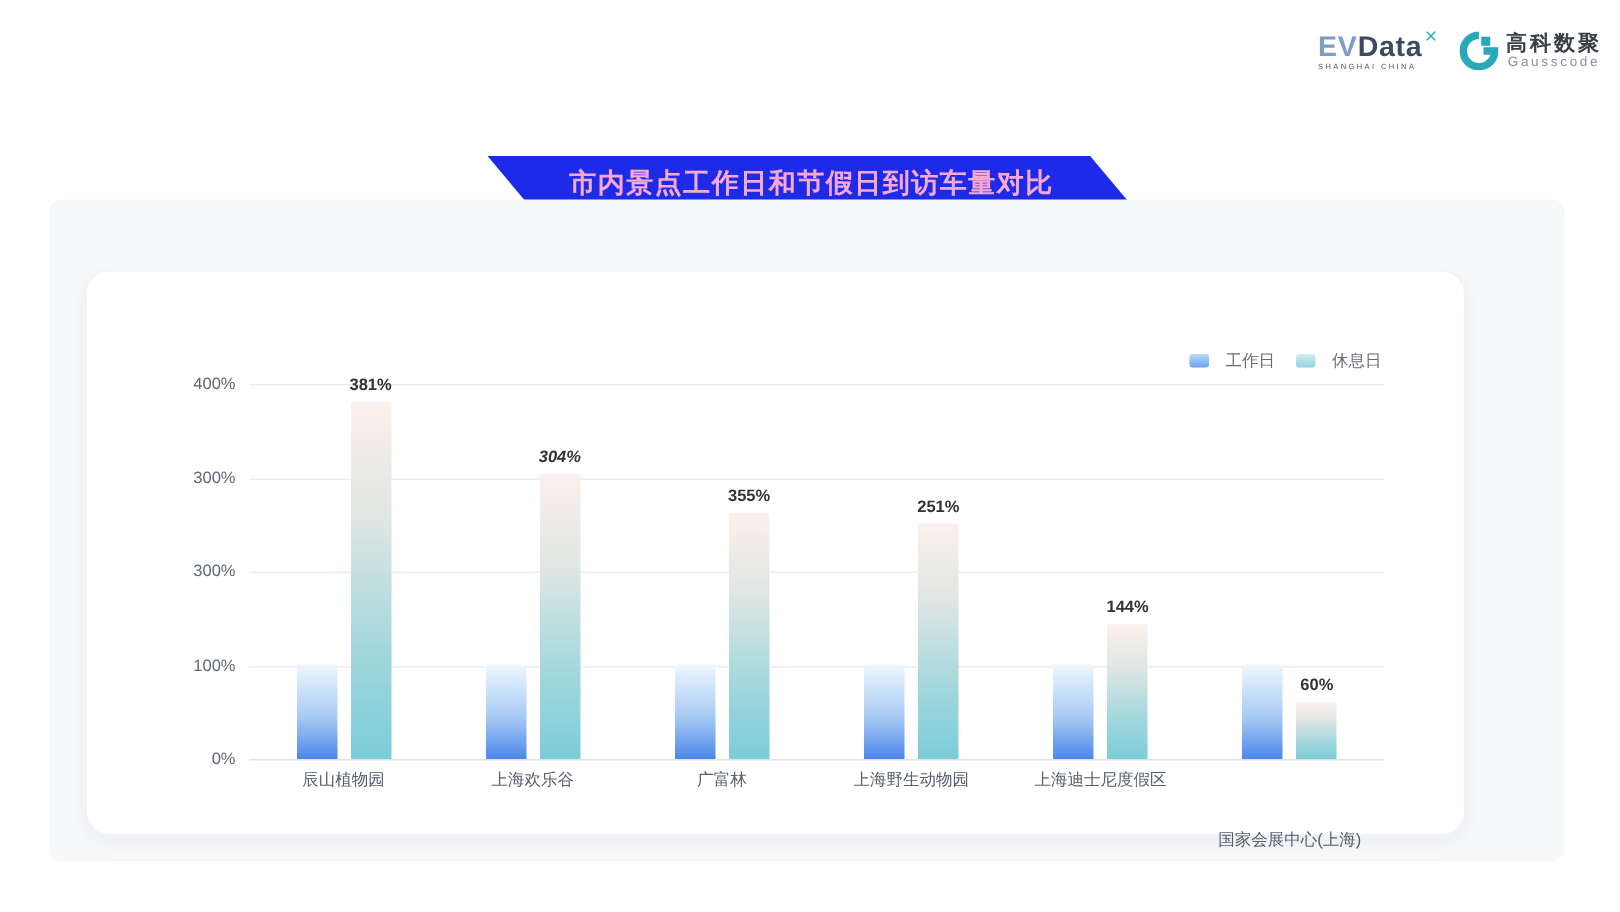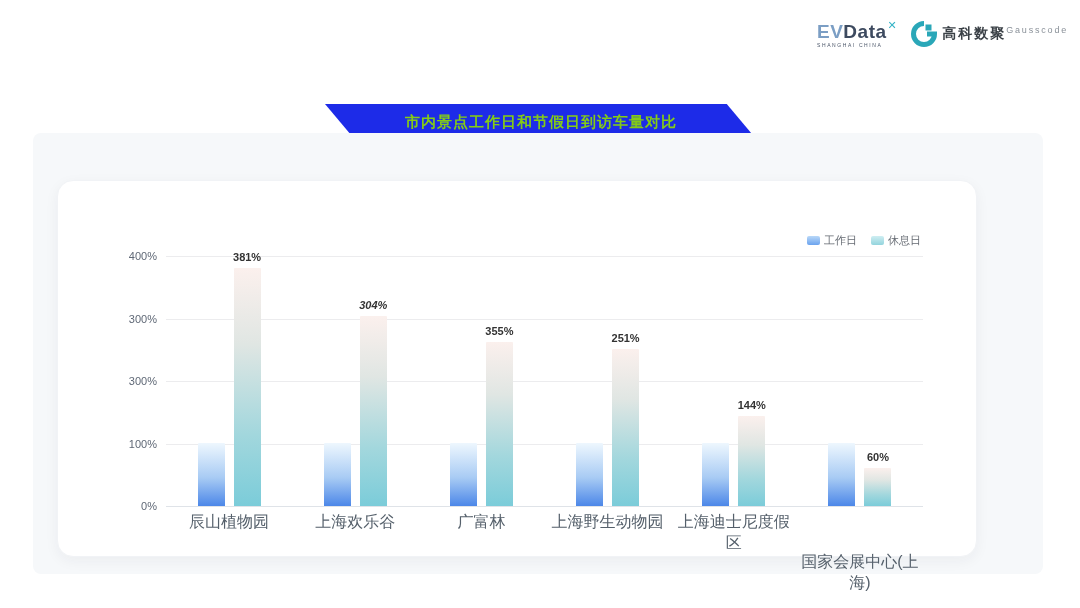--- a/index.html
+++ b/index.html
@@ -9,58 +9,58 @@
   
   .logos { position: absolute; top: 20px; right: 12px; display: flex; align-items: center; gap: 14px; }
   .evdata { display: flex; flex-direction: column; line-height: 1; }
   .evdata-main { font-size: 19px; font-weight: 700; letter-spacing: 0.5px; }
   .evdata-ev { color: #7b9ec4; }
   .evdata-data { color: #3d4a5f; }
   .evdata-sup { color: #35b3c6; font-size: 11px; vertical-align: 9px; font-weight: 700; margin-left: 1px; }
   .evdata-sub { font-size: 5px; letter-spacing: 1.6px; color: #4a5568; margin-top: 2px; }
   .gausscode { display: flex; align-items: center; gap: 5px; }
   .gc-mark { width: 26px; height: 26px; }
-  .gc-text { display: flex; line-height: 1.1; }
+  .gc-text { display: flex; flex-direction: column; line-height: 1.1; align-items: center; }
   .gc-cn { font-size: 14px; font-weight: 700; color: #3a4046; letter-spacing: 2px; }
   .gc-en { font-size: 9px; color: #8a9199; letter-spacing: 1.8px; }
 
   
   .banner { position: absolute; left: 325px; top: 104px; width: 432px; height: 36px;
             background: #1d2be8; clip-path: polygon(0 0, 93% 0, 100% 100%, 7% 100%);
             display: flex; align-items: center; justify-content: center; }
-  .banner-text { color: #84cc16; font-size: 15px; font-weight: 700; letter-spacing: 1px; }
+  .banner-text { color: #f9a8d4; font-size: 18px; font-weight: 700; letter-spacing: 1px; }
 
   
   .panel { position: absolute; left: 33px; top: 133px; width: 1010px; height: 441px;
            background: #f6f8fa; border-radius: 8px; }
   .card { position: absolute; left: 57px; top: 180px; width: 920px; height: 377px;
           background: #ffffff; border-radius: 16px; border: 1px solid #f1f3f6;
           box-shadow: 0 4px 14px rgba(31,45,61,0.05); }
 
   
   .legend { position: absolute; top: 52px; right: 55px; display: flex; gap: 14px; align-items: center; }
-  .legend-item { display: flex; align-items: center; gap: 4px; cursor: pointer; }
+  .legend-item { display: flex; align-items: center; gap: 11px; cursor: pointer; }
   .legend-swatch { width: 13px; height: 9px; border-radius: 2px; }
   .legend-label { font-size: 11px; color: #666b73; }
 
   
   .plot { position: absolute; left: 108px; top: 75px; width: 757px; height: 250px; }
   .gridline { position: absolute; left: 0; right: 0; height: 1px; background: #ececee; }
   .gridline.baseline { background: #dfe3e8; }
   .ytick { position: absolute; width: 95px; text-align: right; font-size: 11px; color: #5f6876; }
   .group { position: absolute; bottom: 0; height: 100%; display: flex; align-items: flex-end;
            justify-content: center; gap: 9px; }
   .bar { width: 27px; border-radius: 1px 1px 0 0; }
   .bar-workday { background: linear-gradient(180deg, #eef7fe 0%, #a8cbf4 55%, #4c87e8 100%); }
   .bar-restday-wrap { position: relative; display: flex; align-items: flex-end; }
   .bar-restday { background: linear-gradient(180deg, #fbf0ed 0%, #e0e6e3 32%, #a2d7dd 70%, #7bccd9 100%); }
   .bar-value { position: absolute; top: -17px; left: 50%; transform: translateX(-50%);
                font-size: 11px; font-weight: 600; color: #333; white-space: nowrap; }
   .xlabels { position: absolute; left: 108px; top: 331px; width: 757px; height: 16px; }
-  .xlabel { position: absolute; text-align: center; font-size: 16px; color: #55606b; }
+  .xlabel { position: absolute; text-align: center; font-size: 11px; color: #55606b; }
 </style>
 </head>
 <body>
 
 <div class="logos">
   <div class="evdata">
     <div class="evdata-main">
       <span class="evdata-ev">EV</span><span class="evdata-data">Data</span><span class="evdata-sup">✕</span>
     </div>
     <div class="evdata-sub">SHANGHAI CHINA</div>

